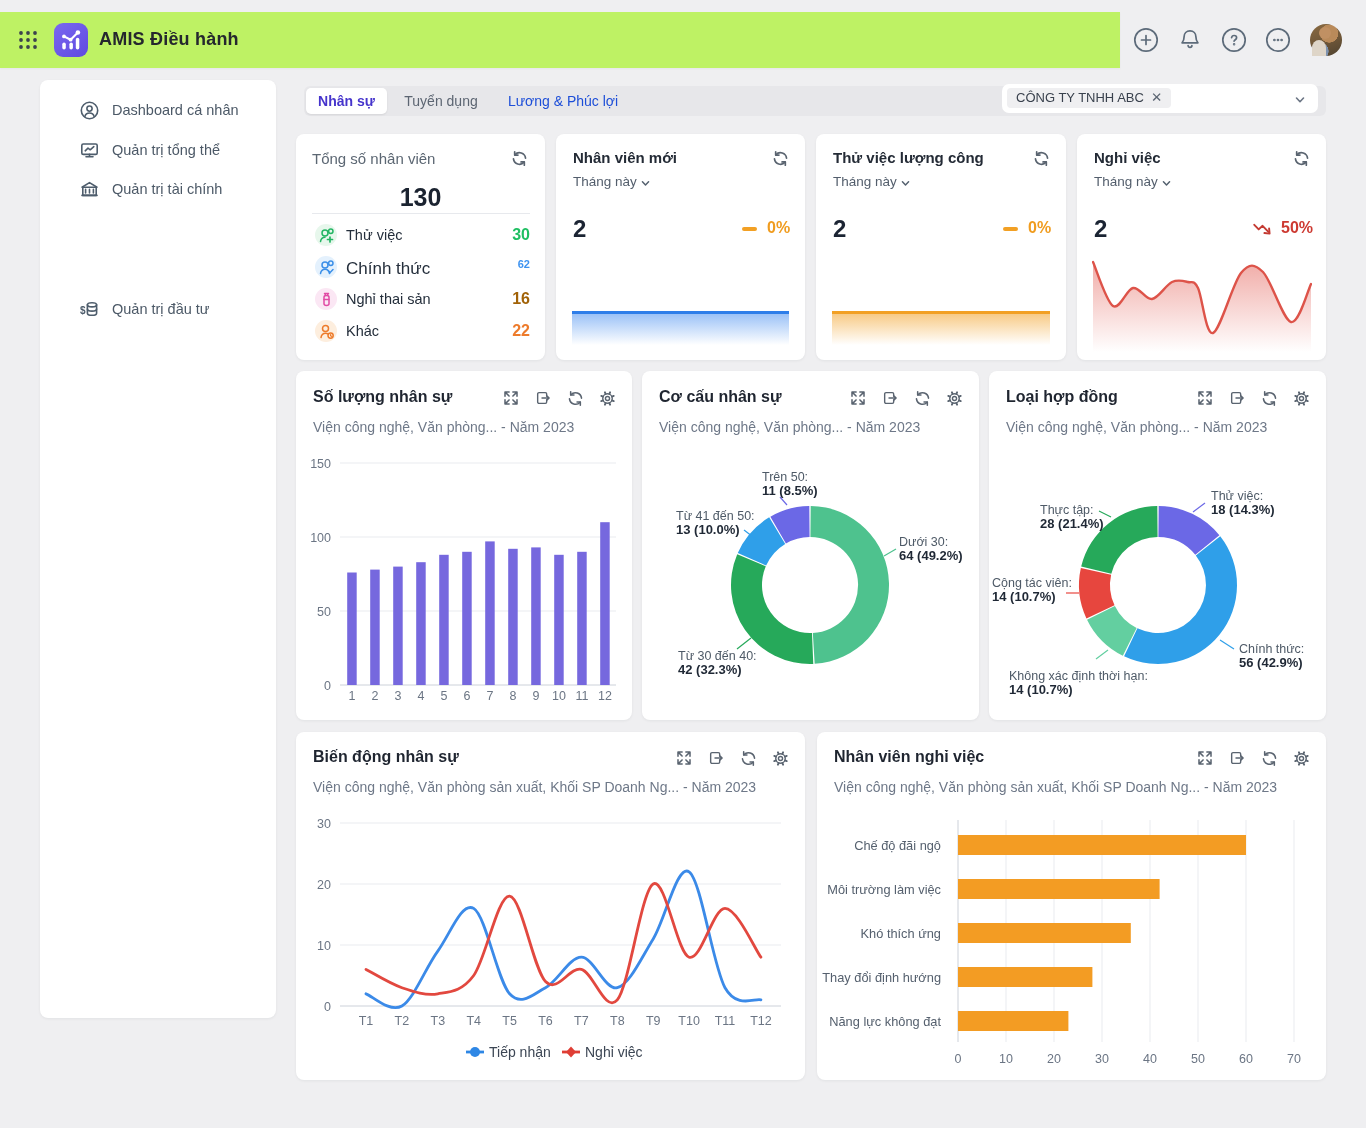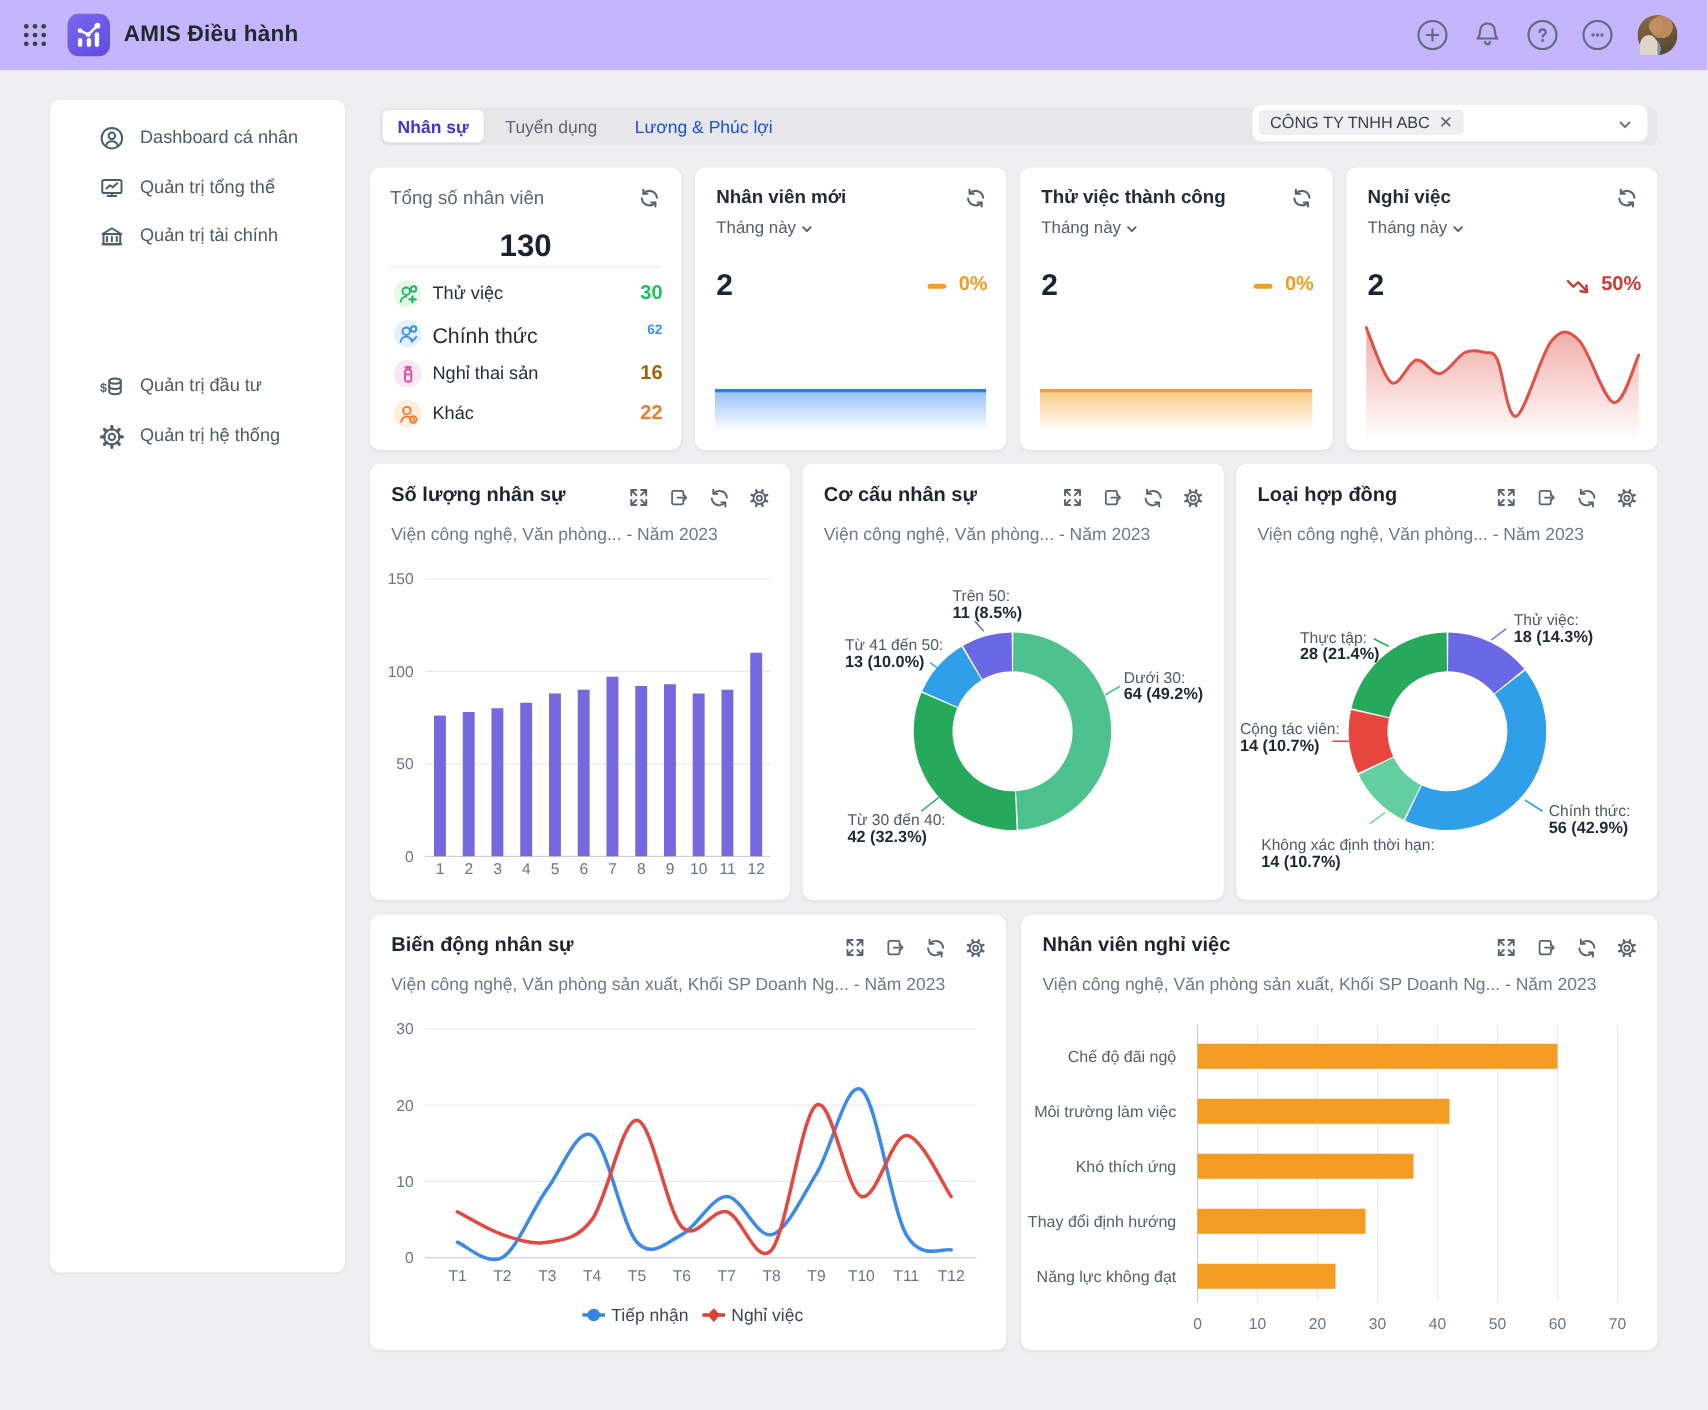--- a/index.html
+++ b/index.html
@@ -1,18 +1,18 @@
 <!DOCTYPE html>
 <html><head><meta charset="utf-8"><title>AMIS</title><style>
 *{margin:0;padding:0;box-sizing:border-box}
 html,body{width:1366px;height:1128px;overflow:hidden}
 body{font-family:"Liberation Sans",sans-serif;background:#efeff1;position:relative}
 .abs{position:absolute}
 .card{position:absolute;background:#fff;border-radius:8px;box-shadow:0 1px 3px rgba(25,30,40,.06)}
-.hdr{position:absolute;left:0;top:0;width:1366px;height:56px;background:#c4b5fd;box-shadow:0 1px 2px rgba(0,0,0,.04)}
+.hdr{position:absolute;left:0;top:12px;width:1120px;height:56px;background:#bef264;box-shadow:0 1px 2px rgba(0,0,0,.04)}
 .hti{font-size:18px;font-weight:700;color:#25272e;letter-spacing:.2px}
 .side{position:absolute;left:40px;top:80px;width:236px;height:938px;background:#fff;border-radius:8px;box-shadow:0 1px 3px rgba(25,30,40,.06)}
 .mi{position:absolute;left:20px;width:196px;height:40px;border-radius:4px;display:flex;align-items:center;color:#4c5967;font-size:14.5px;font-weight:500}
 .mi svg{margin-left:19px;margin-right:12px;flex:0 0 auto}
 .mi.on{background:#edebfa;color:#4334c9;font-weight:700}
 .bar{position:absolute;left:0;top:0;width:4px;height:40px;background:#5140d0;border-radius:2px}
 .ctitle{font-size:16px;font-weight:700;color:#1f2530}
 .csub{font-size:14px;color:#6e7888}
 .gray15{font-size:15px;color:#5c6773}
 .b15{font-size:15px;font-weight:700;color:#242b36}
@@ -90,32 +90,20 @@
         <path d="M3.8 8.2h13.4v8.2H3.8z"></path>
         <path d="M6.6 10.4v3.6M10.5 10.4v3.6M14.4 10.4v3.6"></path>
         <path d="M3 16.4h15"></path>
       </svg>Quản trị tài chính</div>
     <div class="mi" style="top:209px"><svg width="21" height="21" viewBox="0 0 21 21" fill="none" stroke="#4e5d6c" stroke-width="1.6" stroke-linecap="round" stroke-linejoin="round">
         <text x="1" y="14.5" font-size="10" font-weight="700" fill="#4e5d6c" stroke="none" font-family="Liberation Sans">$</text>
         <ellipse cx="13" cy="5.8" rx="4.6" ry="2.1"></ellipse>
         <path d="M8.4 5.8v8.4c0 1.2 2.1 2.1 4.6 2.1s4.6-.9 4.6-2.1V5.8"></path>
         <path d="M8.4 10c0 1.2 2.1 2.1 4.6 2.1s4.6-.9 4.6-2.1"></path>
       </svg>Quản trị đầu tư</div>
-    <div class="mi" style="top:249px"><svg width="21" height="21" viewBox="0 0 24 24" fill="none" stroke="#4e5d6c" stroke-width="1.8">
-        <circle cx="12" cy="12" r="7.0"></circle>
-        <circle cx="12" cy="12" r="2.9"></circle>
-        <line x1="12.00" y1="5.00" x2="12.00" y2="2.40" stroke-width="2.8" stroke-linecap="round"></line>
-        <line x1="16.95" y1="7.05" x2="18.79" y2="5.21" stroke-width="2.8" stroke-linecap="round"></line>
-        <line x1="19.00" y1="12.00" x2="21.60" y2="12.00" stroke-width="2.8" stroke-linecap="round"></line>
-        <line x1="16.95" y1="16.95" x2="18.79" y2="18.79" stroke-width="2.8" stroke-linecap="round"></line>
-        <line x1="12.00" y1="19.00" x2="12.00" y2="21.60" stroke-width="2.8" stroke-linecap="round"></line>
-        <line x1="7.05" y1="16.95" x2="5.21" y2="18.79" stroke-width="2.8" stroke-linecap="round"></line>
-        <line x1="5.00" y1="12.00" x2="2.40" y2="12.00" stroke-width="2.8" stroke-linecap="round"></line>
-        <line x1="7.05" y1="7.05" x2="5.21" y2="5.21" stroke-width="2.8" stroke-linecap="round"></line>
-      </svg>Quản trị hệ thống</div>
   </div>
 
 <div class="abs" style="left:304px;top:86px;width:1022px;height:30px;background:#e7e7ea;border-radius:6px"></div>
 <div class="abs" style="left:306px;top:88px;width:81px;height:26px;background:#fff;border-radius:5px;box-shadow:0 1px 2px rgba(0,0,0,.08)"></div>
 <div class="abs" style="left:306px;top:88px;width:81px;height:40px;line-height:26px;text-align:center;font-size:14px;font-weight:700;color:#4634cc">Nhân sự</div>
 <div class="abs" style="left:396px;top:88px;width:90px;height:26px;line-height:26px;text-align:center;font-size:14px;color:#5c6572">Tuyển dụng</div>
 <div class="abs" style="left:500px;top:88px;width:126px;height:26px;line-height:26px;text-align:center;font-size:14px;color:#1d4ed8">Lương &amp; Phúc lợi</div>
 <div class="abs" style="left:1002px;top:84px;width:316px;height:29px;background:#fff;border-radius:7px"></div>
 <div class="abs" style="left:1007px;top:88px;height:20px;padding:0 9px;background:#efeff1;border-radius:4px;font-size:13px;color:#39414d;line-height:20px">CÔNG TY TNHH ABC&nbsp; <span style="color:#5b6572;font-size:13.5px">✕</span></div>
 <svg class="abs" style="left:1295px;top:96px" width="10" height="8" viewBox="0 0 10 8" fill="none" stroke="#6b7584" stroke-width="1.6" stroke-linecap="round" stroke-linejoin="round">
@@ -181,21 +169,21 @@
     <defs>
       <linearGradient id="gb" x1="0" y1="0" x2="0" y2="1">
         <stop offset="0" stop-color="#4a90f0" stop-opacity=".55"></stop>
         <stop offset="1" stop-color="#4a90f0" stop-opacity="0"></stop>
       </linearGradient>
     </defs>
     <rect x="0" y="3" width="217" height="31" fill="url(#gb)"></rect>
     <rect x="0" y="0" width="217" height="3" fill="#2e7ee9"></rect>
   </svg>
 <div class="card" style="left:816px;top:134px;width:250px;height:226px"></div>
-<div class="abs b15" style="left:833px;top:149px">Thử việc thành công</div>
+<div class="abs b15" style="left:833px;top:149px">Thử việc lượng công</div>
 <svg class="abs" style="left:1033px;top:150px" width="17" height="17" viewBox="0 0 24 24" fill="none" stroke="#5a6470" stroke-width="2.4" stroke-linecap="round" stroke-linejoin="round">
     <path d="M20.5 11.5a8.6 8.6 0 0 0-15-4.7M3.5 12.5a8.6 8.6 0 0 0 15 4.7"></path>
     <path d="M5.2 2.5v4.6h4.6M18.8 21.5v-4.6h-4.6"></path>
   </svg>
 <div class="abs thang" style="left:833px;top:174px">Tháng này</div>
 <svg class="abs" style="left:901px;top:180px" width="9" height="7" viewBox="0 0 10 8" fill="none" stroke="#53606e" stroke-width="1.7" stroke-linecap="round" stroke-linejoin="round">
     <path d="M1.5 2l3.5 3.6L8.5 2"></path>
   </svg>
 <div class="abs big2" style="left:833px;top:215px">2</div>
 <div class="abs" style="left:1003px;top:227px;width:15px;height:3.5px;border-radius:2px;background:#f2a024"></div>

